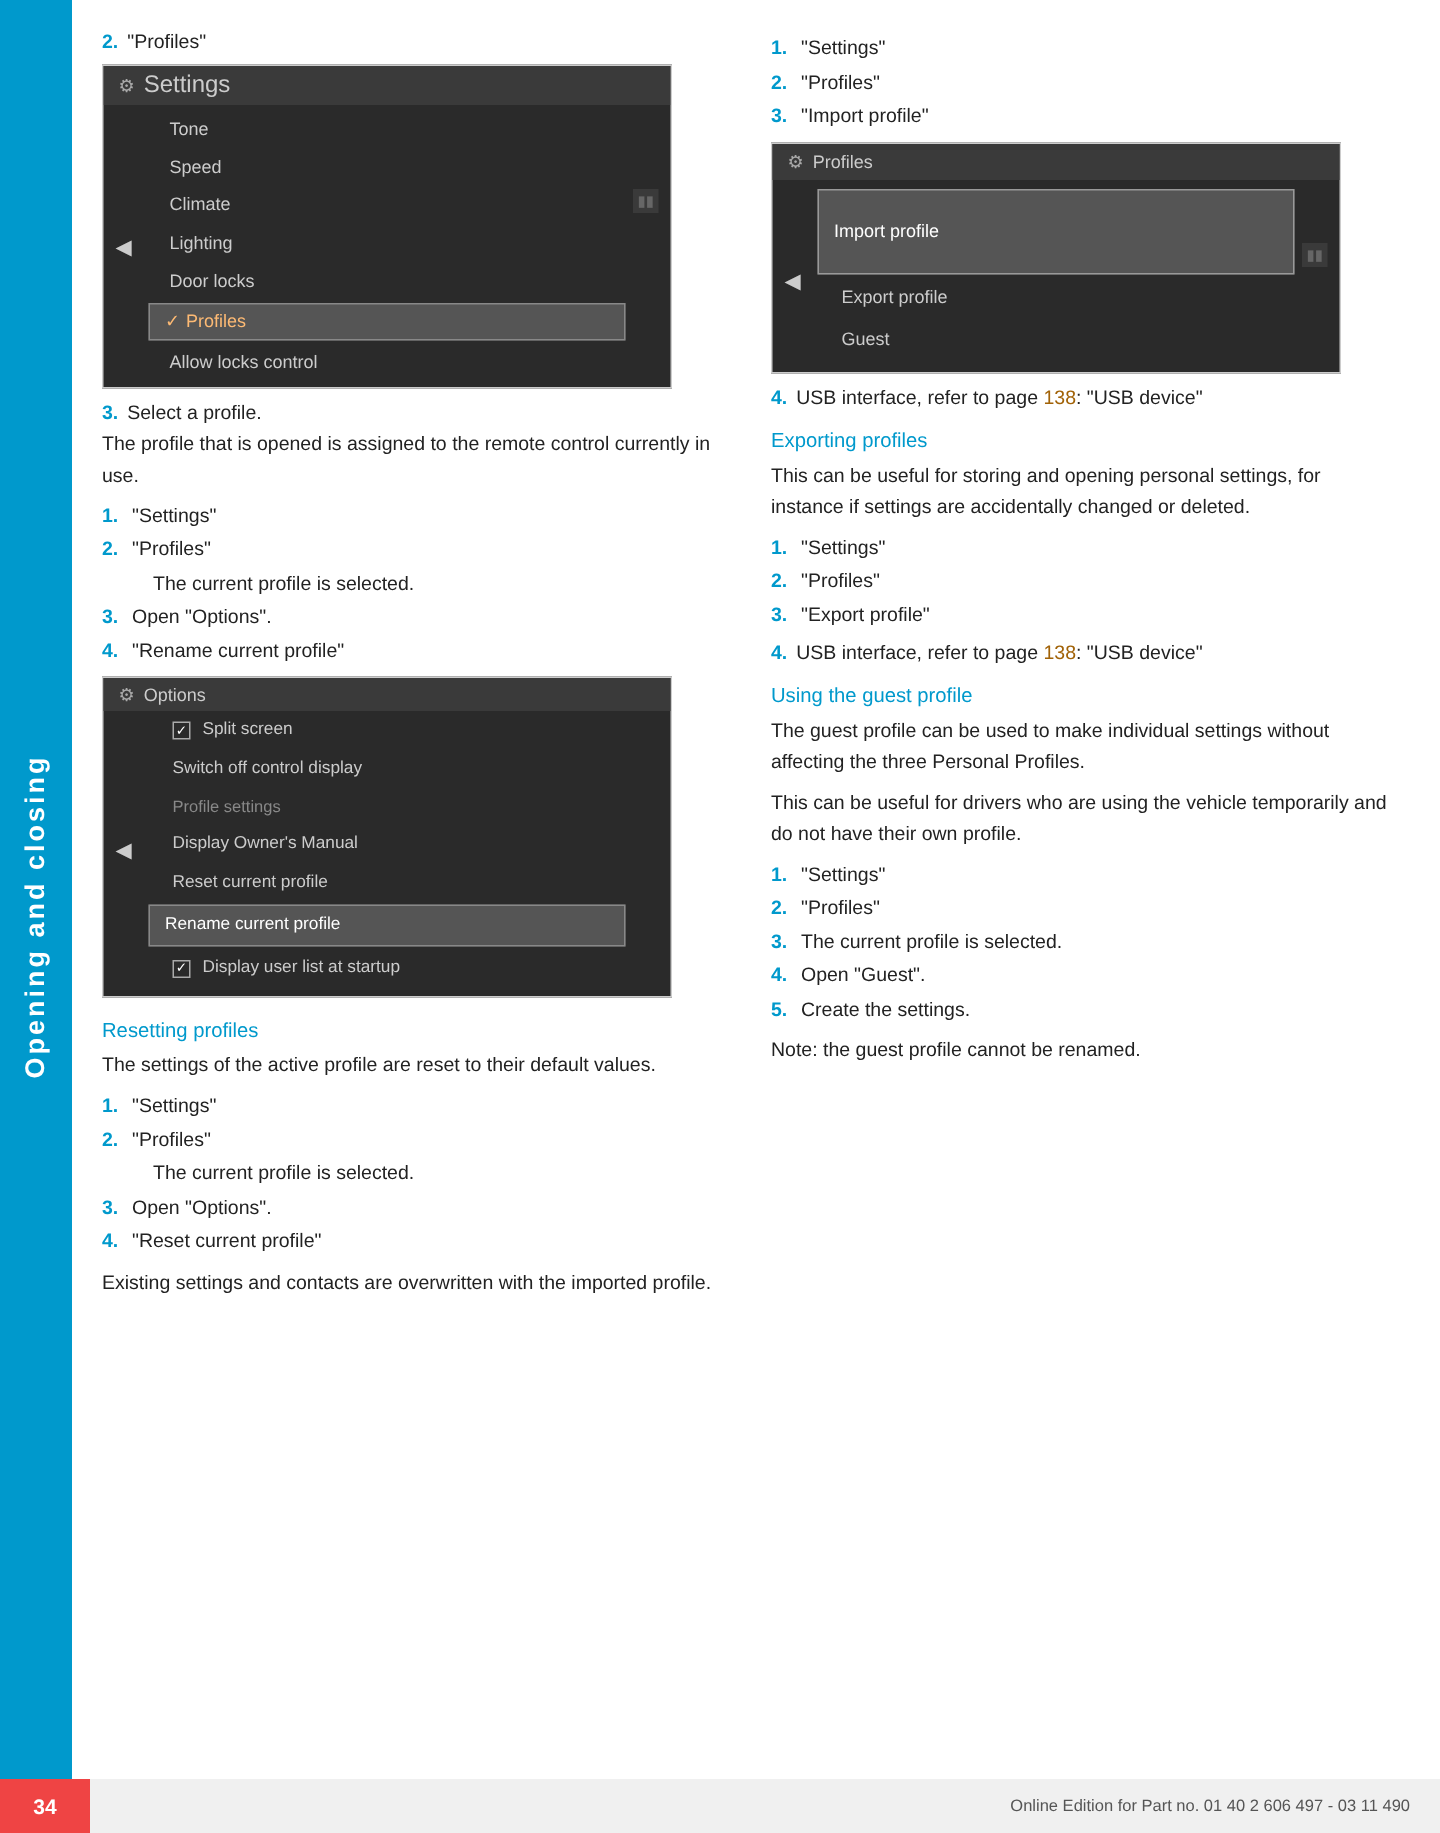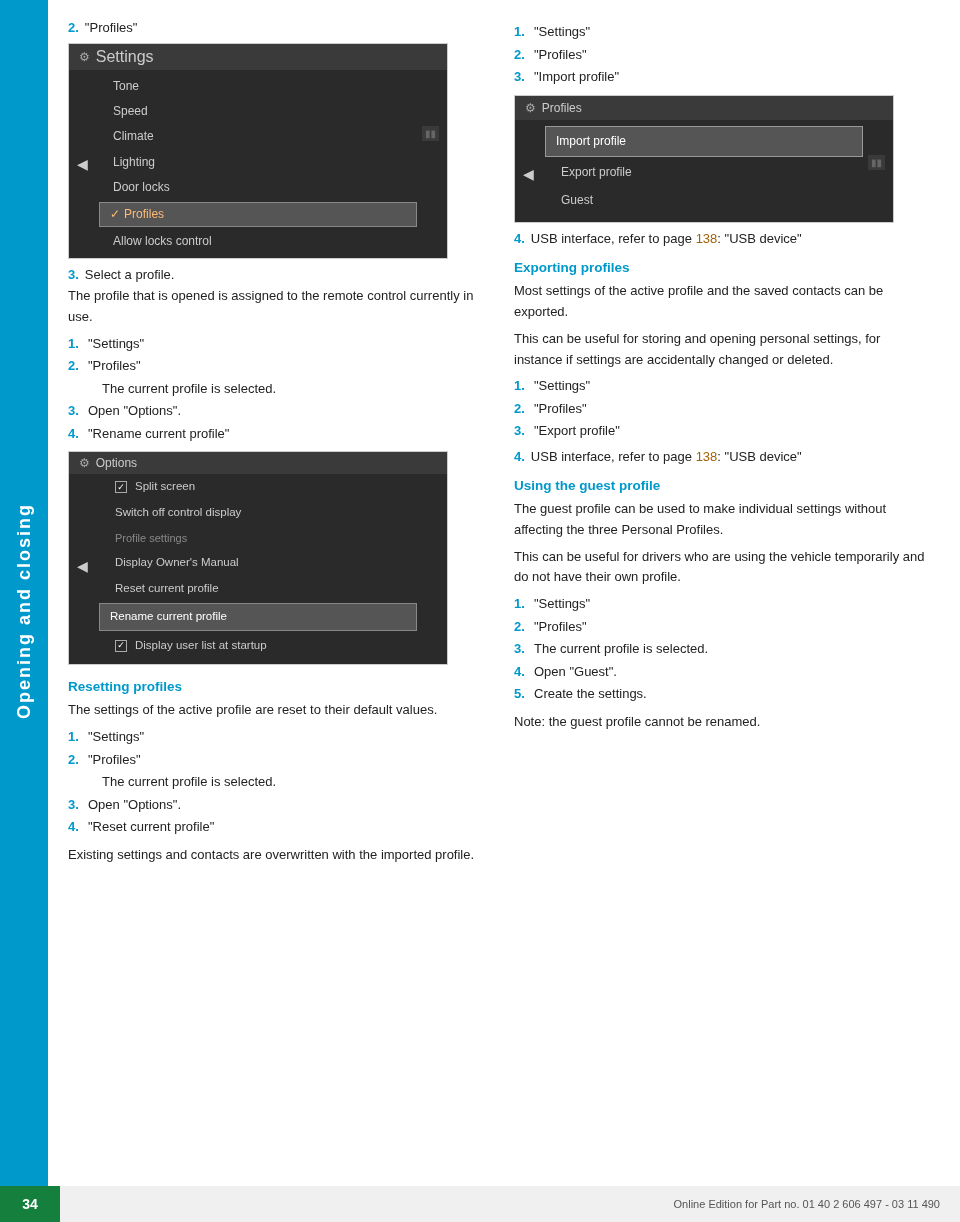--- a/index.html
+++ b/index.html
@@ -58,21 +58,21 @@
     }
 
     .col-right {
       flex: 1;
     }
 
     
     .section-heading {
       color: #0099cc;
       font-size: 13.5px;
-      font-weight: bold;
+      font-weight: normal;
       margin-bottom: 6px;
       margin-top: 14px;
     }
 
     
     .num-list {
       list-style: none;
       padding: 0;
       margin: 0 0 8px 0;
     }
@@ -209,21 +209,21 @@
       position: absolute;
       bottom: 0;
       left: 0;
       right: 0;
       height: 36px;
       display: flex;
       align-items: center;
     }
 
     .page-num-bar {
-      background: #15803d;
+      background: #ef4444;
       width: 60px;
       height: 100%;
       display: flex;
       align-items: center;
       justify-content: center;
     }
 
     .page-num {
       color: #fff;
       font-size: 14px;
@@ -432,42 +432,41 @@
             <span class="txt">"Import profile"</span>
           </li>
         </ul>
 
         <div class="profiles-screen" style="position:relative; margin-bottom:8px;">
           <div class="profiles-title-bar">
             <span style="color:#aaa; font-size:12px;">⚙</span>
             <span class="bar-title">Profiles</span>
           </div>
           <div style="padding-left:30px; padding-right:30px; position:relative; padding-bottom:8px;">
-            <div class="profile-menu-item highlighted" style="background:#555; border:1px solid #999; color:#fff; padding:4px 10px; margin: 6px 0 2px 0;">
+            <div class="profile-menu-item highlighted" style="background:#555; border:1px solid #999; color:#fff; padding:17px 10px; margin: 6px 0 2px 0;">
               Import profile
             </div>
             <div class="profile-menu-item">Export profile</div>
             <div class="profile-menu-item">Guest</div>
 
             <div style="position:absolute; left:8px; top:50%; transform:translateY(-50%); color:#ccc; font-size:14px;">◀</div>
 
             <div style="position:absolute; right:8px; top:30%; color:#666; font-size:10px; background:#3a3a3a; padding:2px 3px;">▮▮</div>
           </div>
         </div>
 
         <div style="display:flex; gap:6px; margin-bottom:8px;">
           <span style="color:#0099cc; font-weight:bold;">4.</span>
           <span>
             <span>USB interface, refer to page</span>
             <span class="link-text">138</span><span>: "USB device"</span>
           </span>
         </div>
 
         <div class="section-heading">Exporting profiles</div>
-        <p class="body-text">Most settings of the active profile and the saved contacts can be exported.</p>
         <p class="body-text">This can be useful for storing and opening personal settings, for instance if settings are accidentally changed or deleted.</p>
 
         <ul class="num-list">
           <li>
             <span class="num" style="color:#0099cc; font-weight:bold;">1.</span>
             <span class="txt">"Settings"</span>
           </li>
           <li>
             <span class="num" style="color:#0099cc; font-weight:bold;">2.</span>
             <span class="txt">"Profiles"</span>

